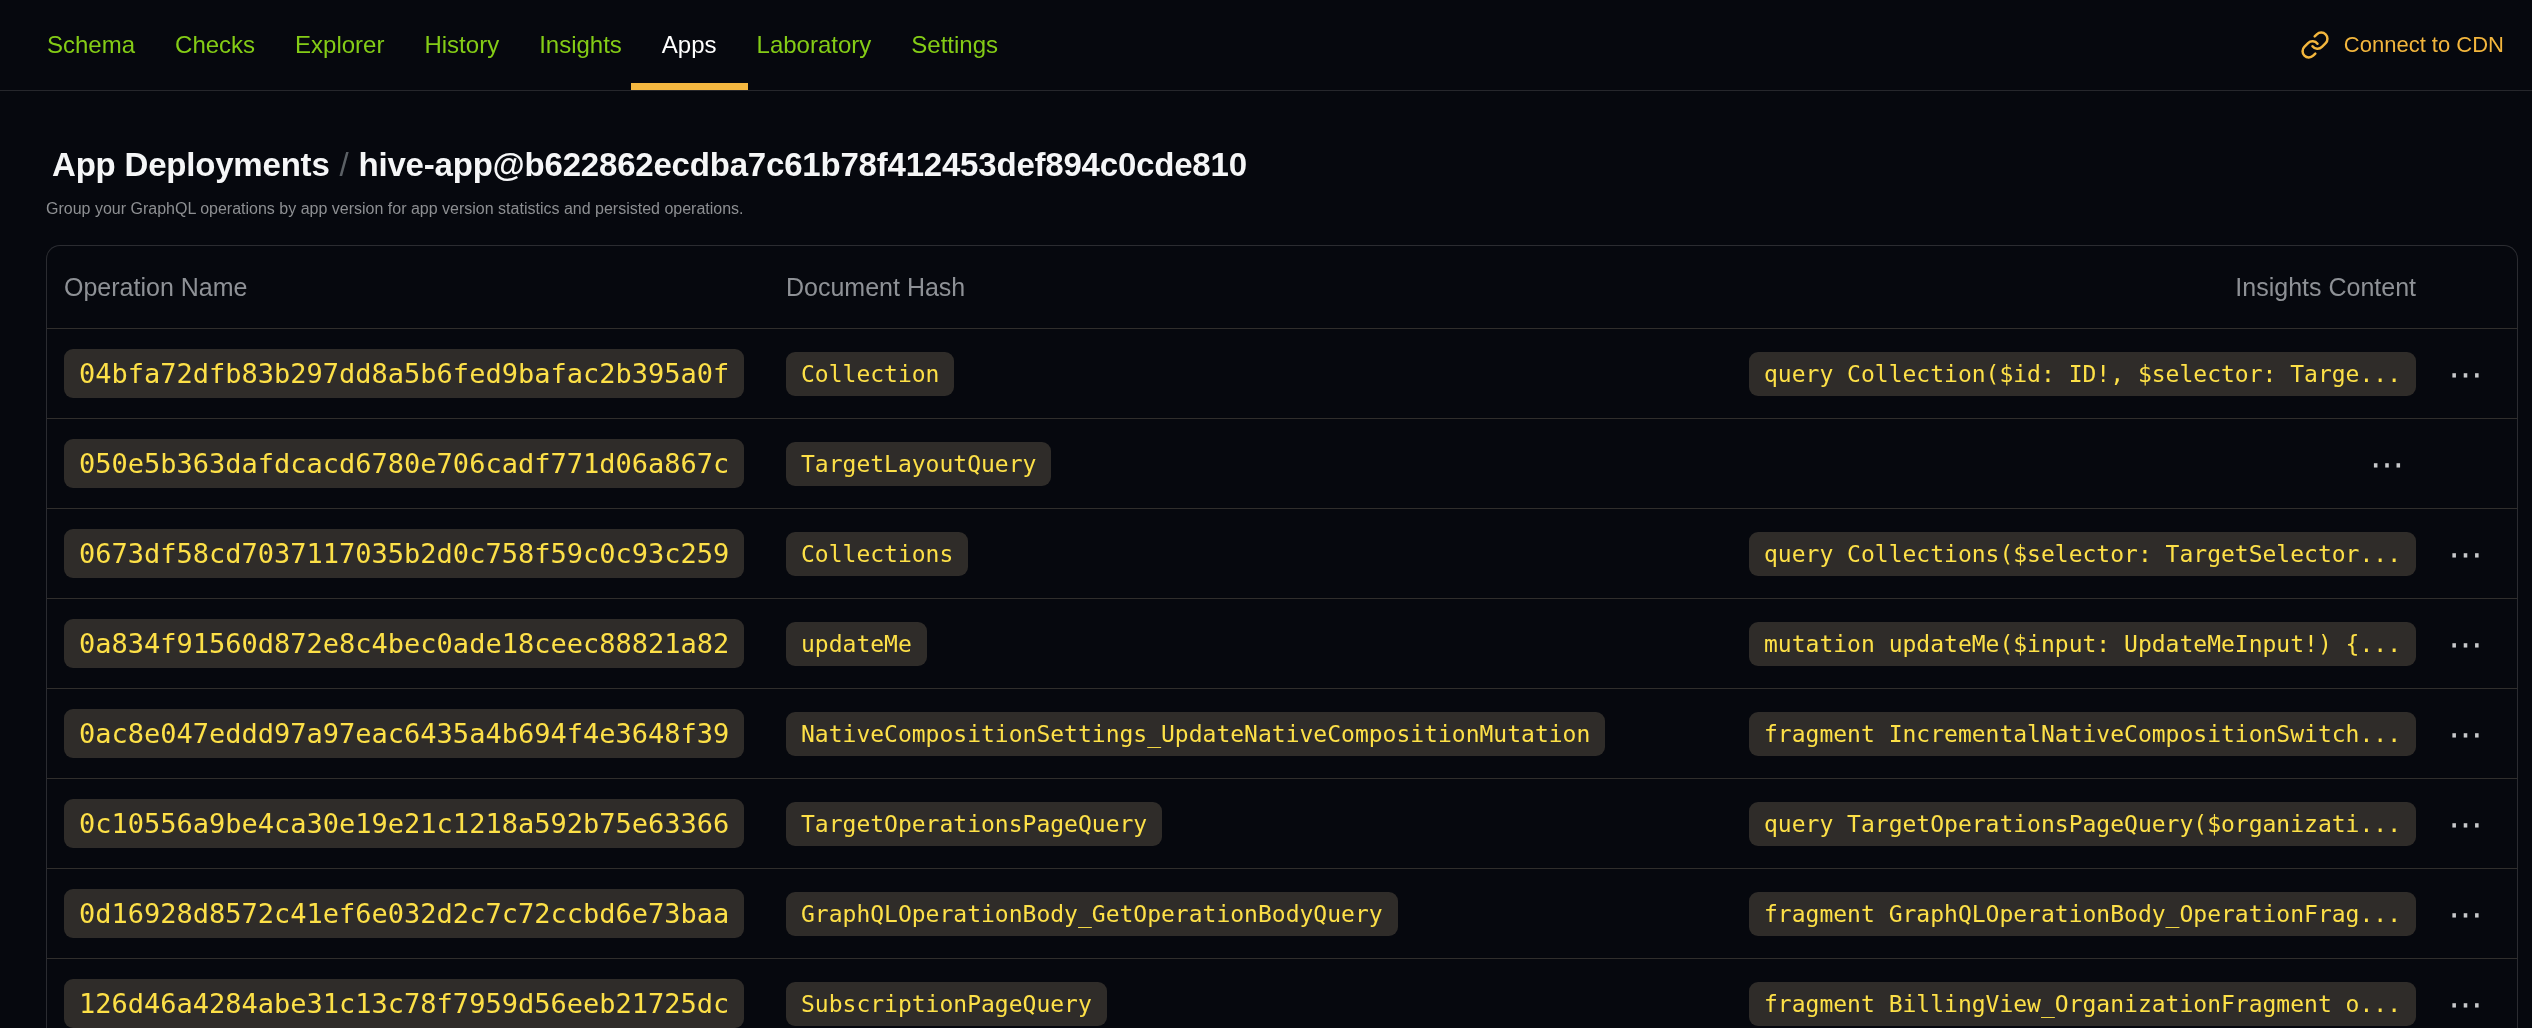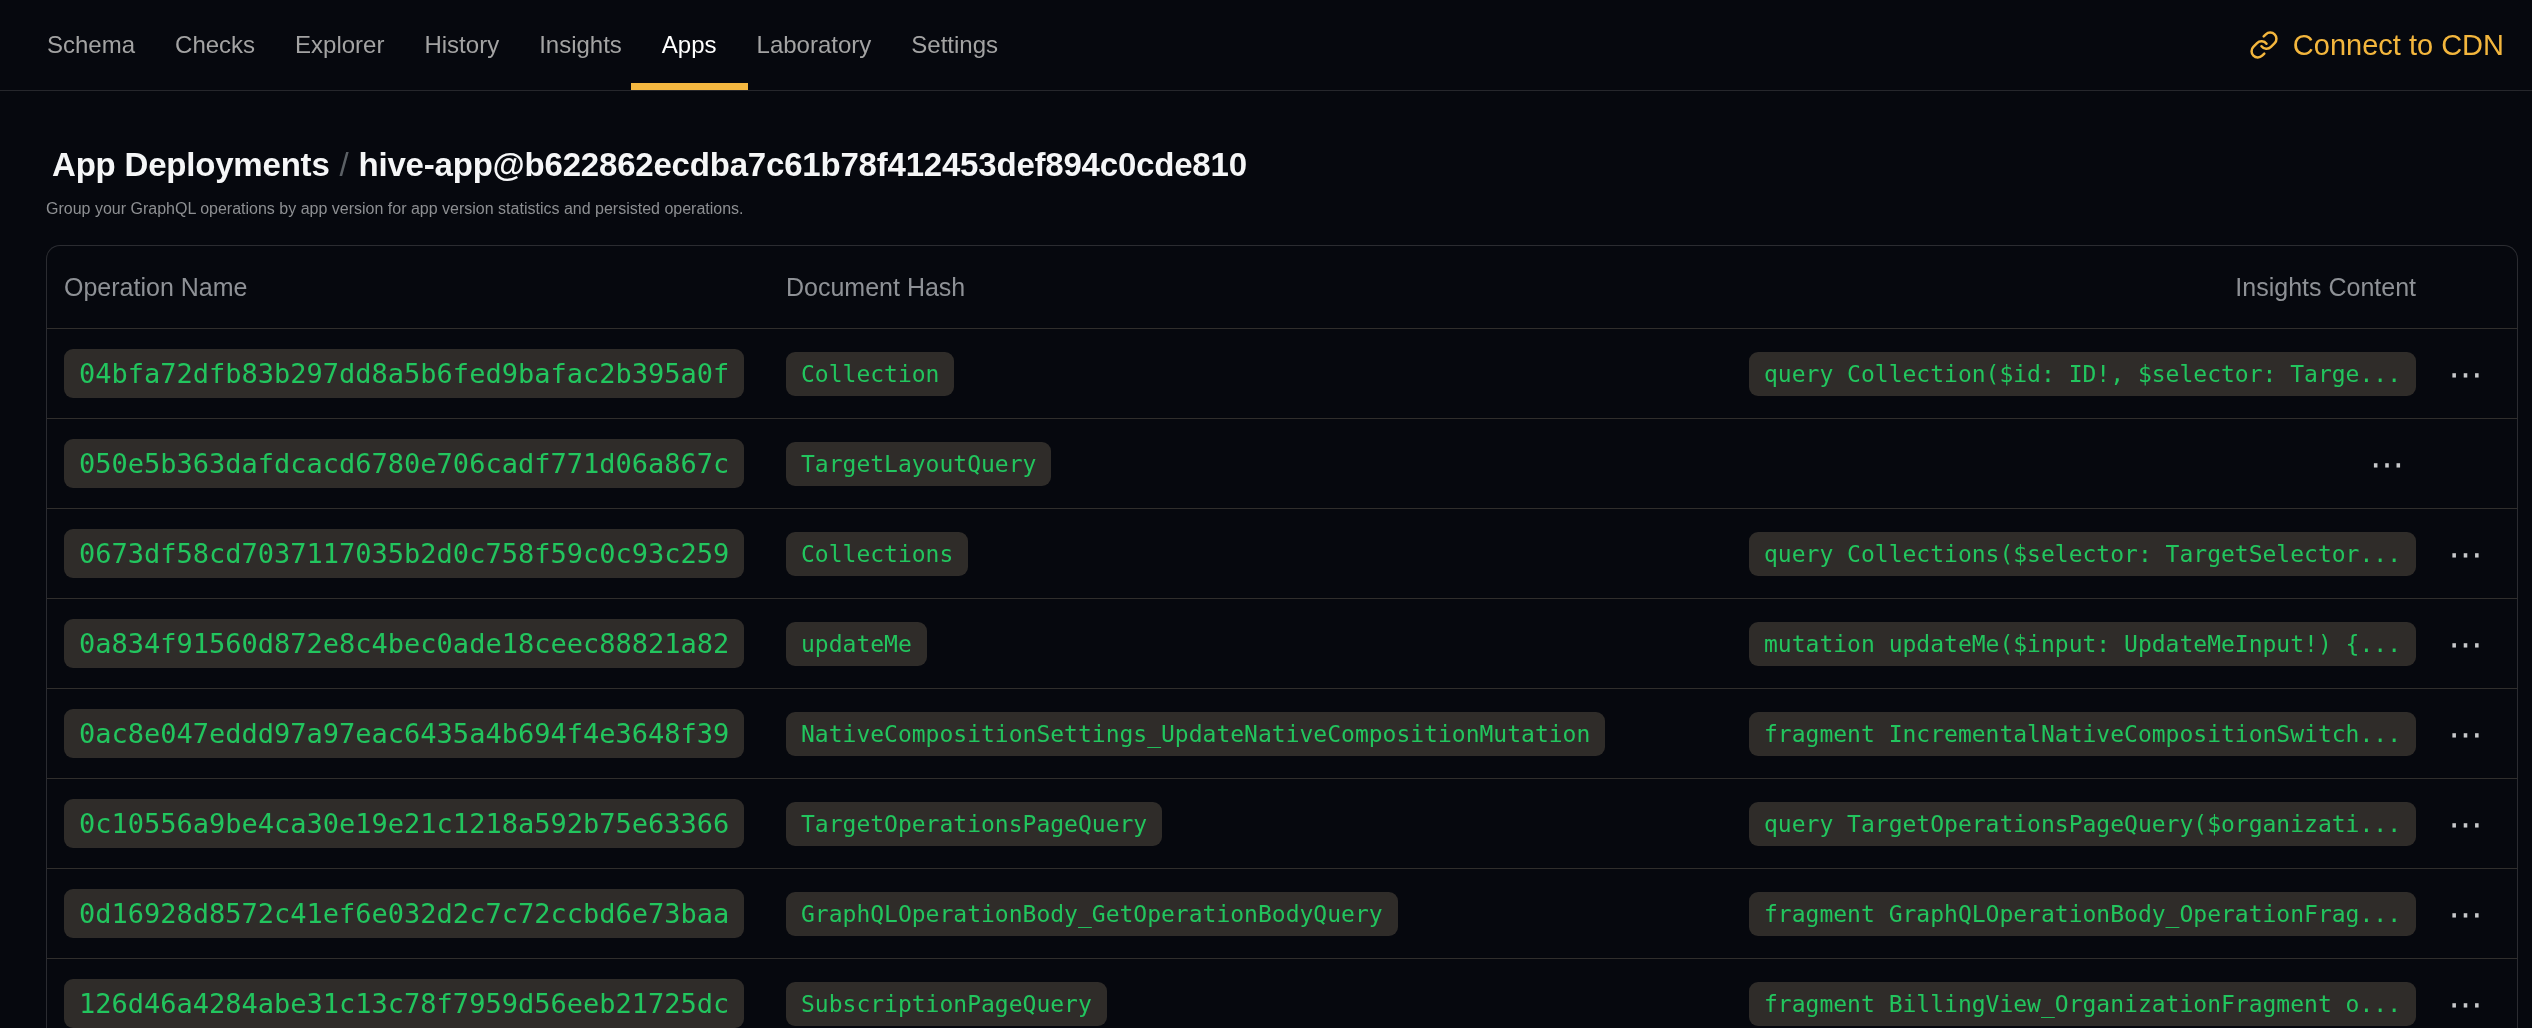--- a/index.html
+++ b/index.html
@@ -22,39 +22,39 @@
     padding-right: 28px;
     background: #06080e;
   }
   .nav-tabs { display: flex; align-items: stretch; }
   .nav-tab {
     position: relative;
     display: flex;
     align-items: center;
     margin-right: 40px;
     font-size: 24px;
-    color: #a3a3a3;
+    color: #84cc16;
     cursor: pointer;
     white-space: nowrap;
   }
   .nav-tab.active { color: #ffffff; }
   .nav-tab.active::after {
     content: "";
     position: absolute;
     left: -31px; right: -31px;
     bottom: 0;
     height: 7px;
     background: var(--accent, #f4b740);
   }
   .cdn-link {
     display: flex;
     align-items: center;
     gap: 14px;
     color: #f3b63d;
-    font-size: 29px;
+    font-size: 22px;
     cursor: pointer;
     white-space: nowrap;
   }
   .cdn-link svg { display: block; }
 
   
   .page-head { padding: 55px 46px 0 46px; }
   .breadcrumb {
     font-size: 33px;
     font-weight: 700;
@@ -98,21 +98,21 @@
   .tbody-row {
     height: 90px;
     border-top: 1px solid #302e2c;
   }
   .pill {
     display: inline-block;
     background: #2f2c29;
     border-radius: 9px;
     padding: 9px 15px;
     font-family: "DejaVu Sans Mono", monospace;
-    color: #22c55e;
+    color: #fde047;
     white-space: nowrap;
   }
   .pill-hash { font-size: 27px; }
   .pill-op, .pill-content { font-size: 23px; }
   .cell-content { justify-self: end; }
   .row-menu {
     justify-self: center;
     color: #c8c9cb;
     font-size: 34px;
     line-height: 1;

